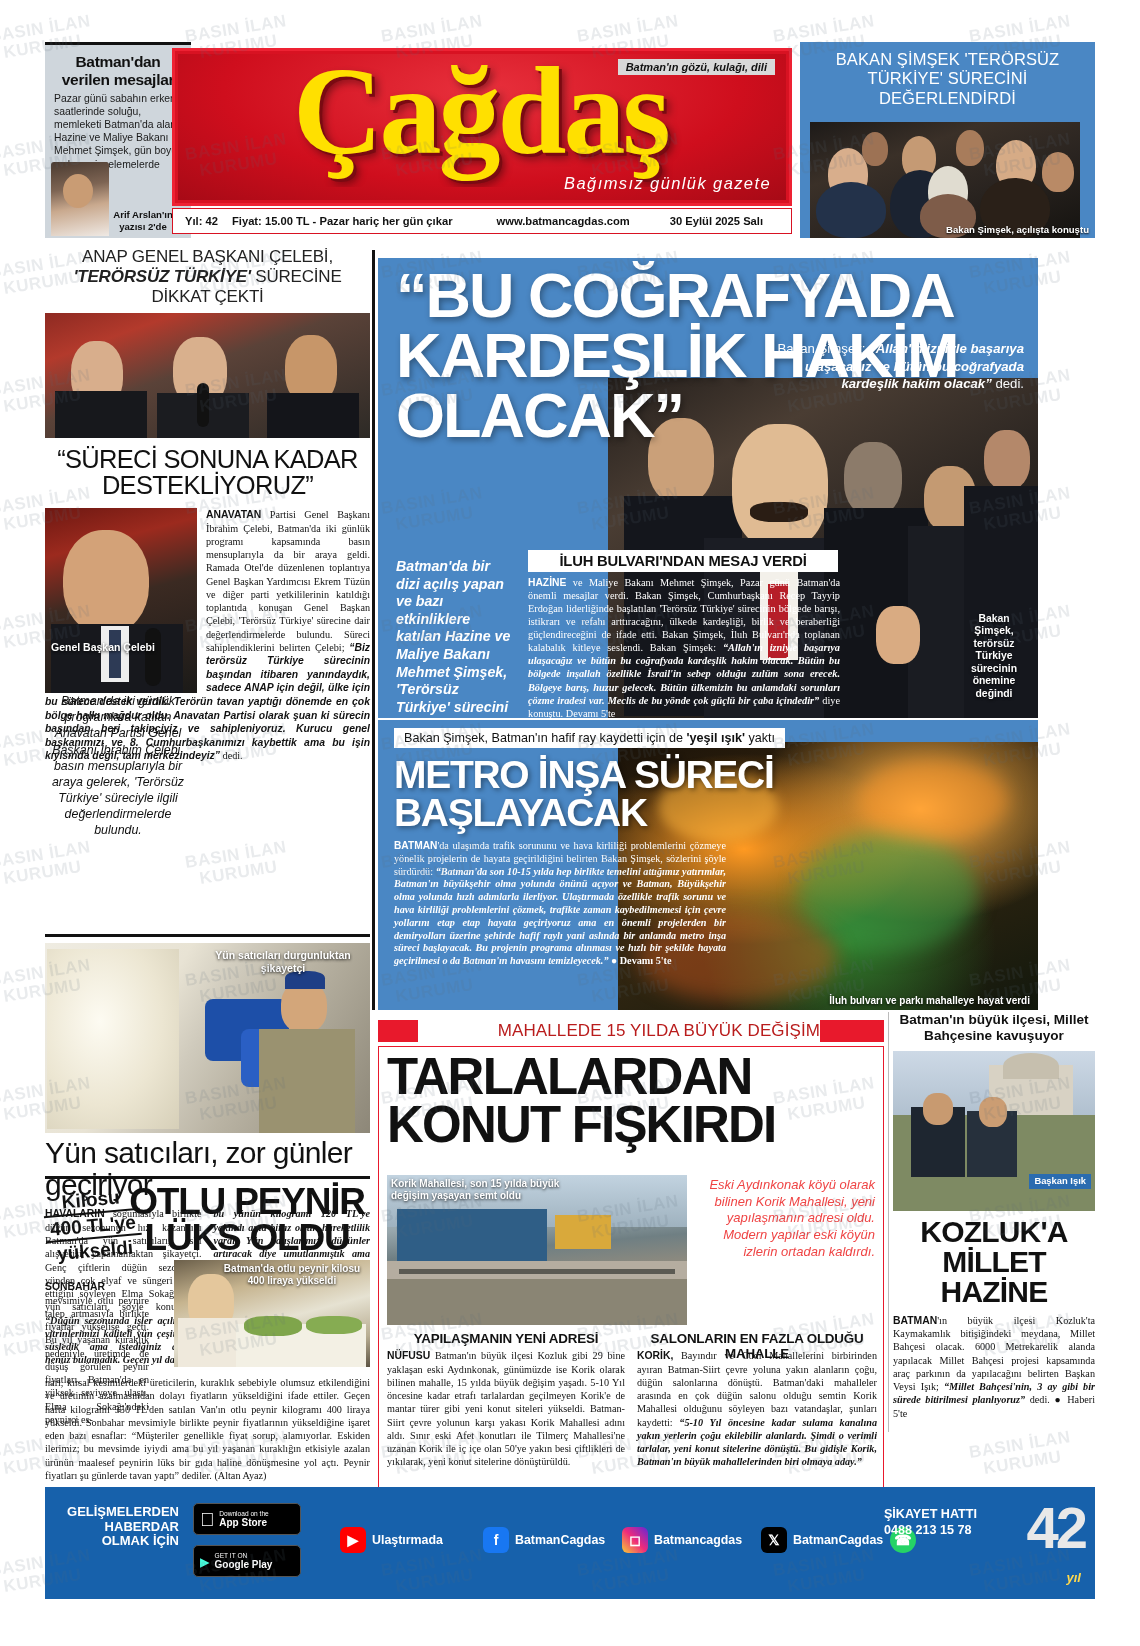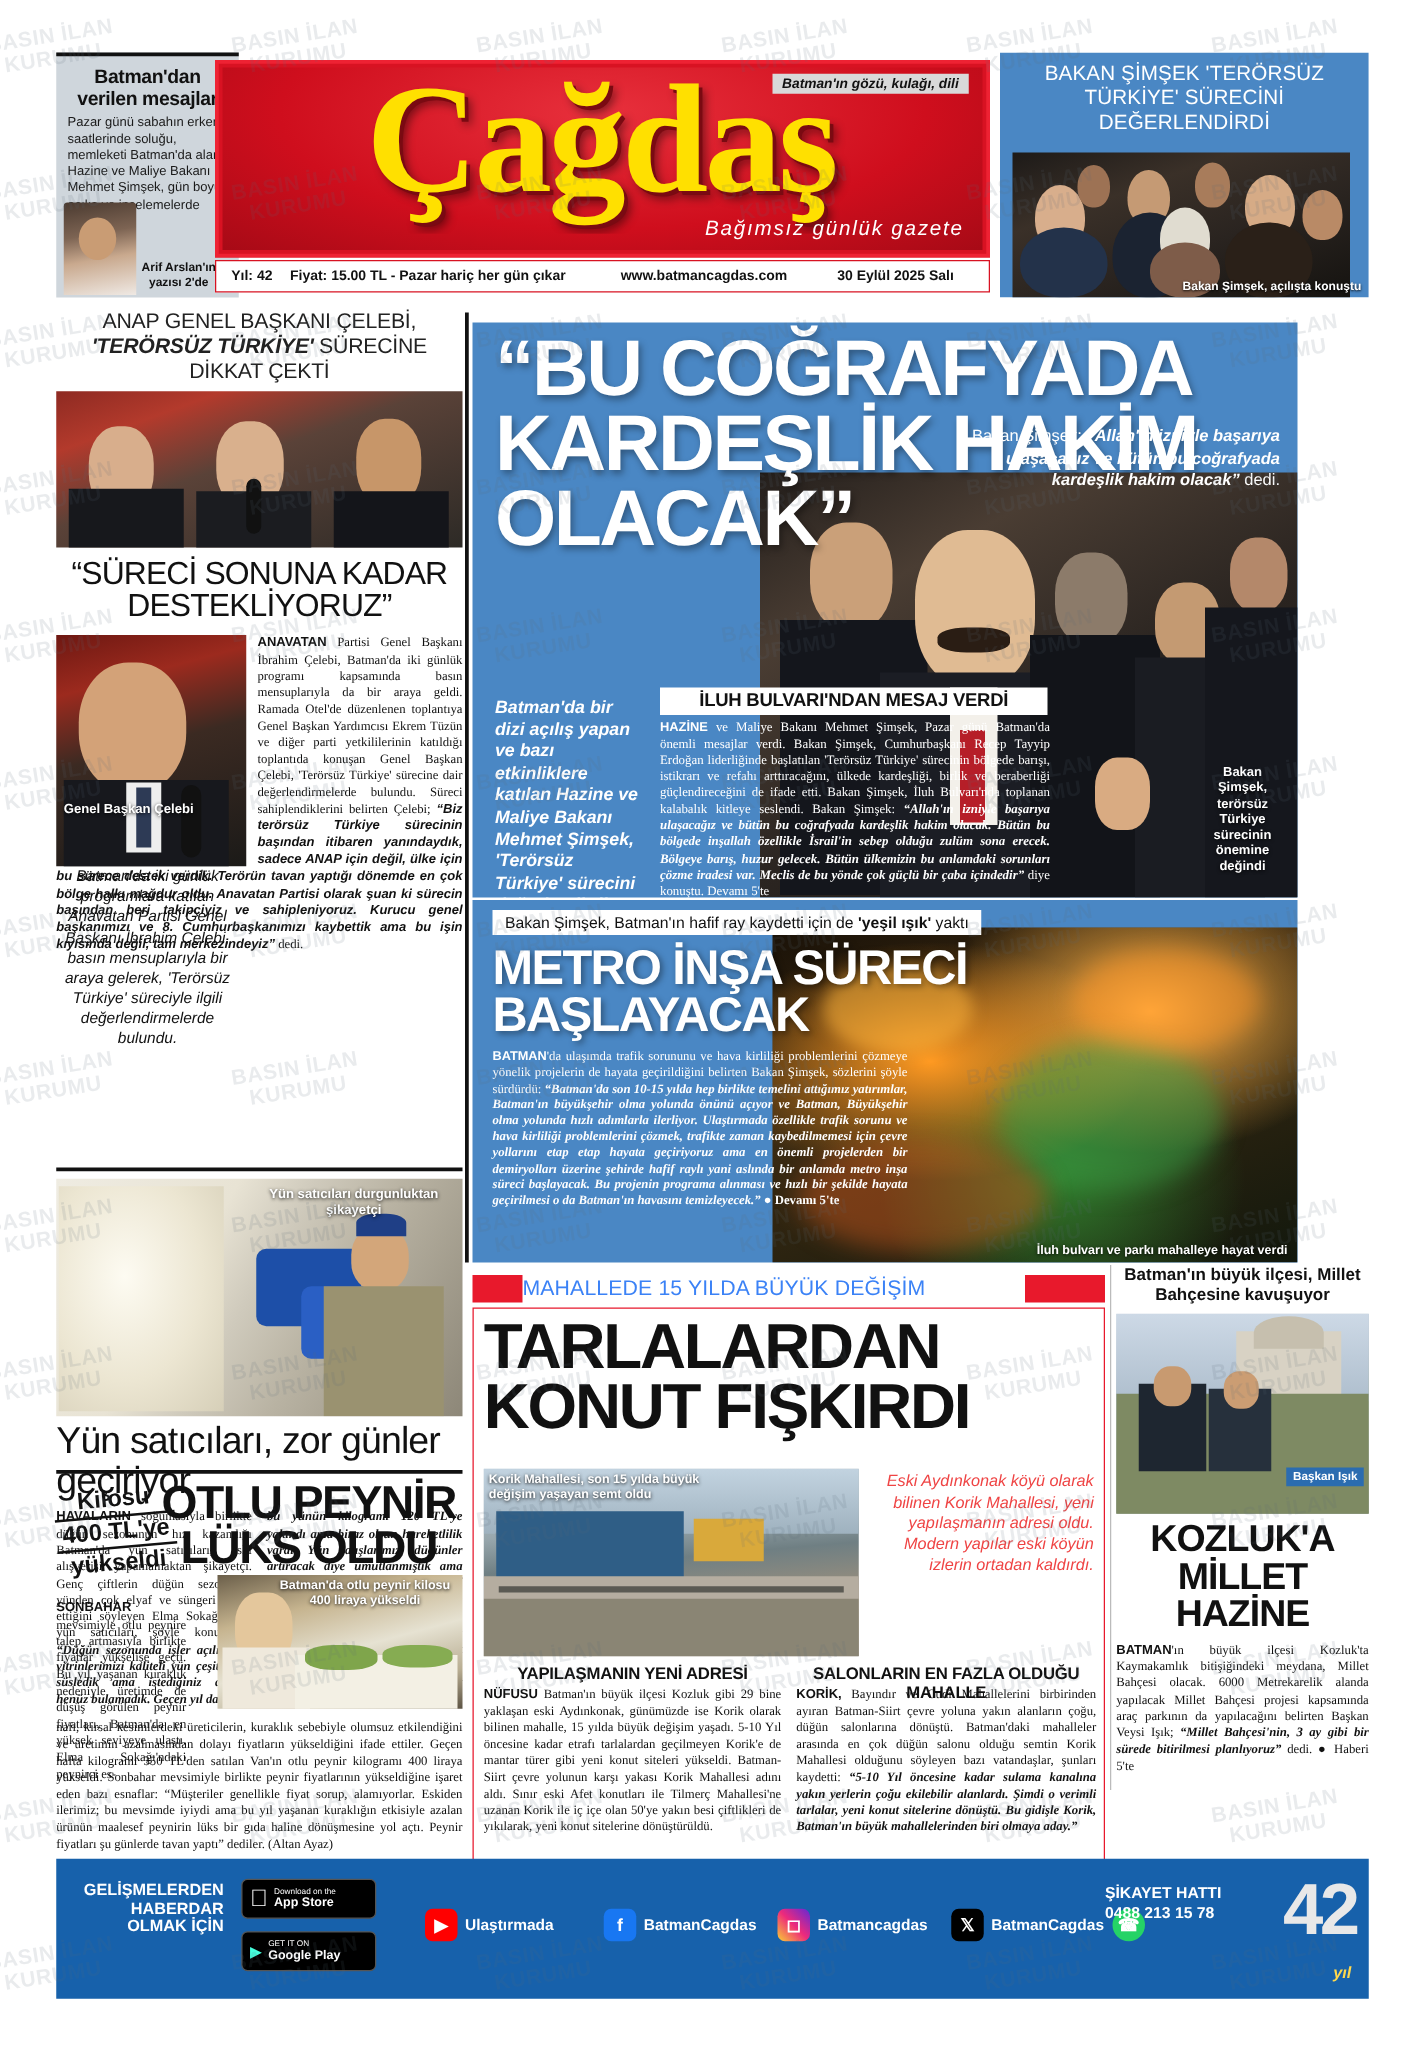--- a/index.html
+++ b/index.html
@@ -209,21 +209,21 @@
     text-shadow:0 1px 3px rgba(0,0,0,.9);
   }
 
   
   .mahbar{
     position:absolute; left:378px; top:1018px; width:506px; height:26px;
     display:flex; align-items:center;
   }
   .mahbar .sq{ width:40px; height:22px; background:#e8192c; }
   .mahbar .lbl{
-    flex:1; text-align:left; font-size:17px; color:#3b82f6; letter-spacing:.1px;
+    flex:1; text-align:right; font-size:17px; color:#b91c1c; letter-spacing:.1px;
   }
   .mahbox{
     position:absolute; left:378px; top:1046px; width:506px; height:498px;
     border:1px solid #e8192c; overflow:hidden;
   }
   .mahhead{
     font-size:51px; font-weight:700; line-height:.94; letter-spacing:-1.8px;
     color:#111; padding:6px 0 0 8px;
   }
   .mahphoto{

